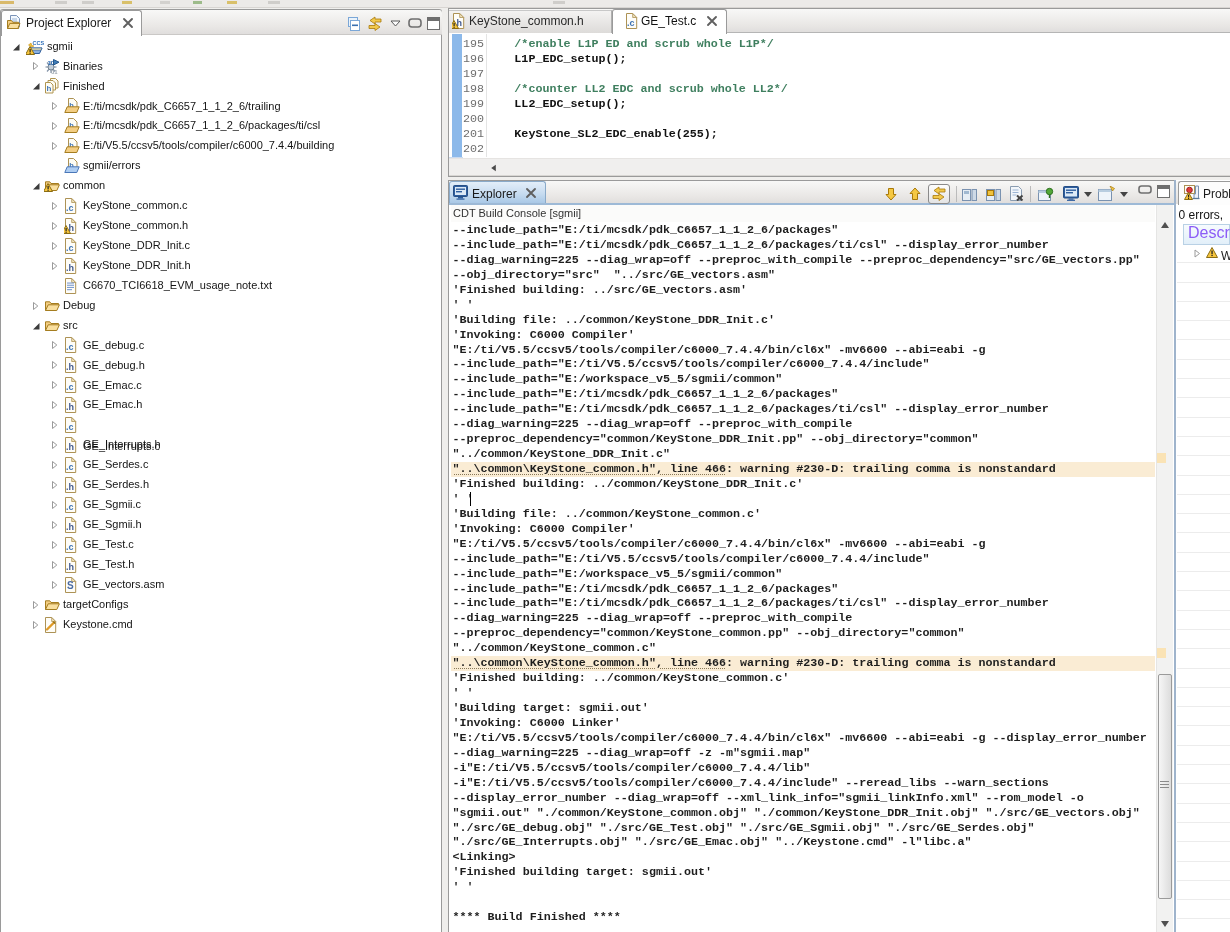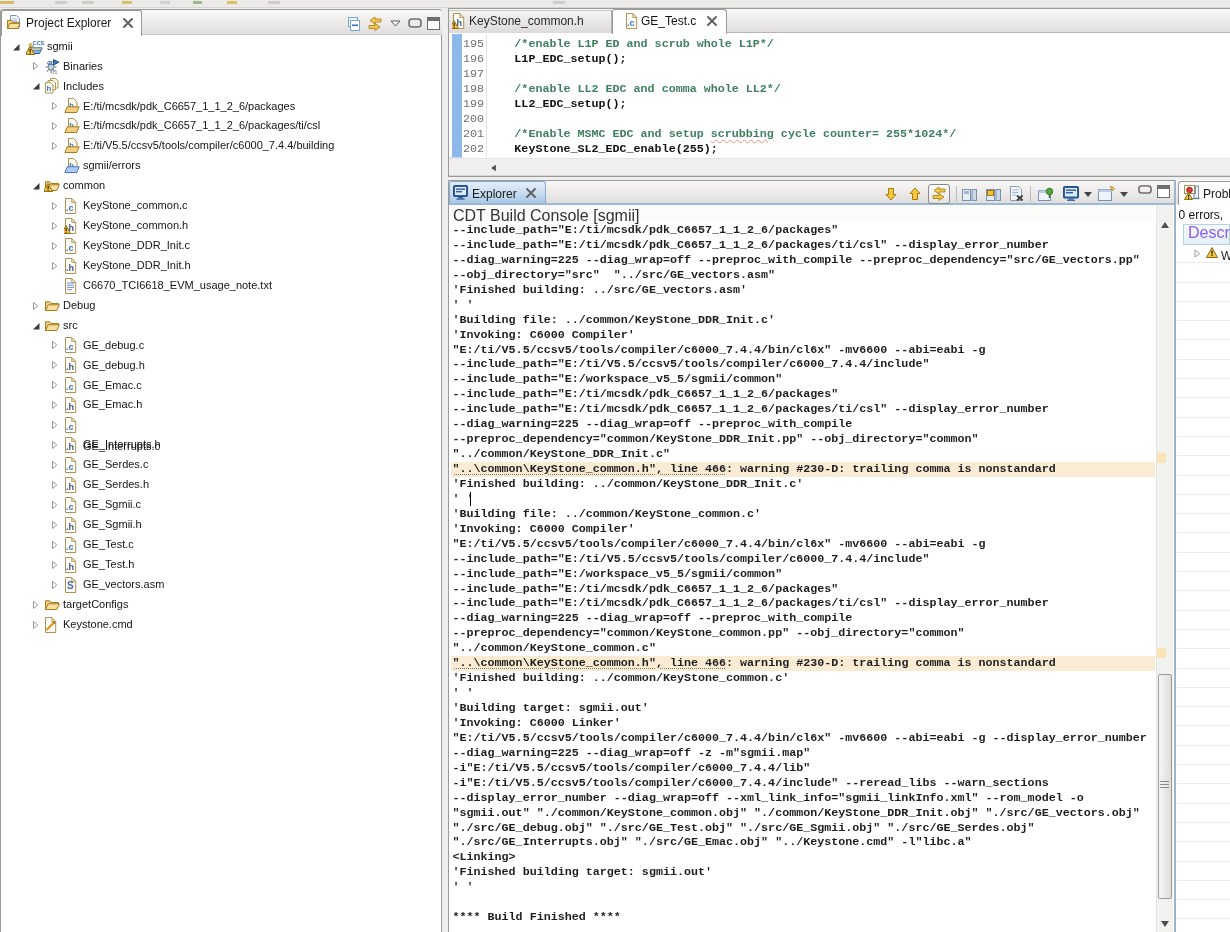--- a/index.html
+++ b/index.html
@@ -123,36 +123,36 @@
     </svg>
   </div>
 <div class="abs" style="left:44px;top:78.4px">
     <svg width="15" height="16" viewBox="0 0 15 16" style="display:block">
       <path d="M6.5 .5 h5 l2.5 2.5 V10 H6.5 z" fill="#fdfcf4" stroke="#b09550"></path>
       <path d="M4 2.5 h5 l2.5 2.5 V12 H4 z" fill="#fdfcf4" stroke="#b09550"></path>
       <path d="M1.5 4.5 h5 L9 7 V15 H1.5 z" fill="#fdfcf4" stroke="#b09550"></path>
       <text x="2.5" y="13" font-size="8" font-weight="bold" fill="#3f74b4" font-family="Liberation Sans">h</text>
     </svg>
   </div>
-<div class="abs tl" style="left:63px;top:79.6px">Includes</div>
+<div class="abs tl" style="left:63px;top:79.6px">Finished</div>
 <div class="abs" style="left:51px;top:101.3px">
     <svg width="8" height="10" viewBox="0 0 8 10" style="display:block">
       <path d="M1.5 1.5 V8.5 L5.8 5 z" fill="#fff" stroke="#9a9a9a"></path>
     </svg>
   </div>
 <div class="abs" style="left:64px;top:98.3px">
     <svg width="16" height="15" viewBox="0 0 16 15" style="display:block">
       <g transform="translate(3,0)">
         <path d="M1.5 .5 h5 l3.5 3.5 V11 H1.5 z" fill="#fdfcf4" stroke="#ad9254"></path>
         <text x="2.2" y="9.5" font-size="7.5" font-weight="bold" fill="#3f74b4" font-family="Liberation Sans">h</text>
       </g>
       <path d="M.8 14.5 L3.2 8.8 H15.2 L12.8 14.5 z" fill="#f3cd82" stroke="#a57d20"></path>
     </svg>
   </div>
-<div class="abs tl" style="left:83px;top:99.5px">E:/ti/mcsdk/pdk_C6657_1_1_2_6/packages</div>
+<div class="abs tl" style="left:83px;top:99.5px">E:/ti/mcsdk/pdk_C6657_1_1_2_6/trailing</div>
 <div class="abs" style="left:51px;top:121.2px">
     <svg width="8" height="10" viewBox="0 0 8 10" style="display:block">
       <path d="M1.5 1.5 V8.5 L5.8 5 z" fill="#fff" stroke="#9a9a9a"></path>
     </svg>
   </div>
 <div class="abs" style="left:64px;top:118.2px">
     <svg width="16" height="15" viewBox="0 0 16 15" style="display:block">
       <g transform="translate(3,0)">
         <path d="M1.5 .5 h5 l3.5 3.5 V11 H1.5 z" fill="#fdfcf4" stroke="#ad9254"></path>
         <text x="2.2" y="9.5" font-size="7.5" font-weight="bold" fill="#3f74b4" font-family="Liberation Sans">h</text>
@@ -532,24 +532,23 @@
 197
 198
 199
 200
 201
 202</div>
 <div class="abs" style="left:486px;top:34px;width:1px;height:123px;background:#e4e4e4"></div>
 <div class="abs mono" style="left:486.3px;top:37.3px;color:#111"><span class="cm">    /*enable L1P ED and scrub whole L1P*/</span>
     L1P_EDC_setup();
 
-<span class="cm">    /*enable LL2 EDC and comma whole LL2*/</span>
+<span class="cm">    /*counter LL2 EDC and scrub whole LL2*/</span>
     LL2_EDC_setup();
 
-<span class="cm">    /*Enable MSMC EDC and setup <span class="sq">scrubbing</span> cycle counter= 255*1024*/</span>
     KeyStone_SL2_EDC_enable(255);</div>
 
 <div class="abs" style="left:449px;top:157px;width:14px;height:2px;background:#c9daf0"></div>
 <div class="abs" style="left:449px;top:158px;width:781px;height:18px;background:#f0efee;border-top:1px solid #e6e4e2;border-bottom:1px solid #d8d6d3"></div>
 <div class="abs" style="left:490px;top:163.5px">
     <svg width="7" height="8" viewBox="0 0 7 8" style="display:block">
       <path d="M5.8 0.8 V7.2 L1.2 4 z" fill="#4a4a4a"></path>
     </svg>
   </div>
 
@@ -660,21 +659,21 @@
     </svg>
   </div>
 <div class="abs" style="left:1157px;top:185px">
     <svg width="13" height="13" viewBox="0 0 13 13" style="display:block">
       <rect x="0.5" y="0.5" width="12" height="12" fill="#fff" stroke="#6f6f6f"></rect>
       <rect x="0.5" y="0.5" width="12" height="3.5" fill="#6f6f6f"></rect>
     </svg>
   </div>
 
 <div class="abs" style="left:451px;top:205px;width:704px;height:17px;background:#fbfbfa"></div>
-<div class="abs" style="left:453px;top:207px;font-size:16px;color:#333;white-space:nowrap">CDT Build Console [sgmii]</div>
+<div class="abs" style="left:453px;top:207px;font-size:11px;color:#333;white-space:nowrap">CDT Build Console [sgmii]</div>
 
 <div class="abs" style="left:451px;top:461.9px;width:704px;height:15px;background:#faecd4"></div>
 <div class="abs" style="left:451px;top:655.9px;width:704px;height:15px;background:#faecd4"></div>
 <div class="abs" style="left:452.5px;top:223.04px;width:703px;height:709px;overflow:hidden">
 <pre class="mono" style="color:#1e1e1e">--include_path="E:/ti/mcsdk/pdk_C6657_1_1_2_6/packages"
 --include_path="E:/ti/mcsdk/pdk_C6657_1_1_2_6/packages/ti/csl" --display_error_number
 --diag_warning=225 --diag_wrap=off --preproc_with_compile --preproc_dependency="src/GE_vectors.pp"
 --obj_directory="src"  "../src/GE_vectors.asm"
 'Finished building: ../src/GE_vectors.asm'
 ' '

